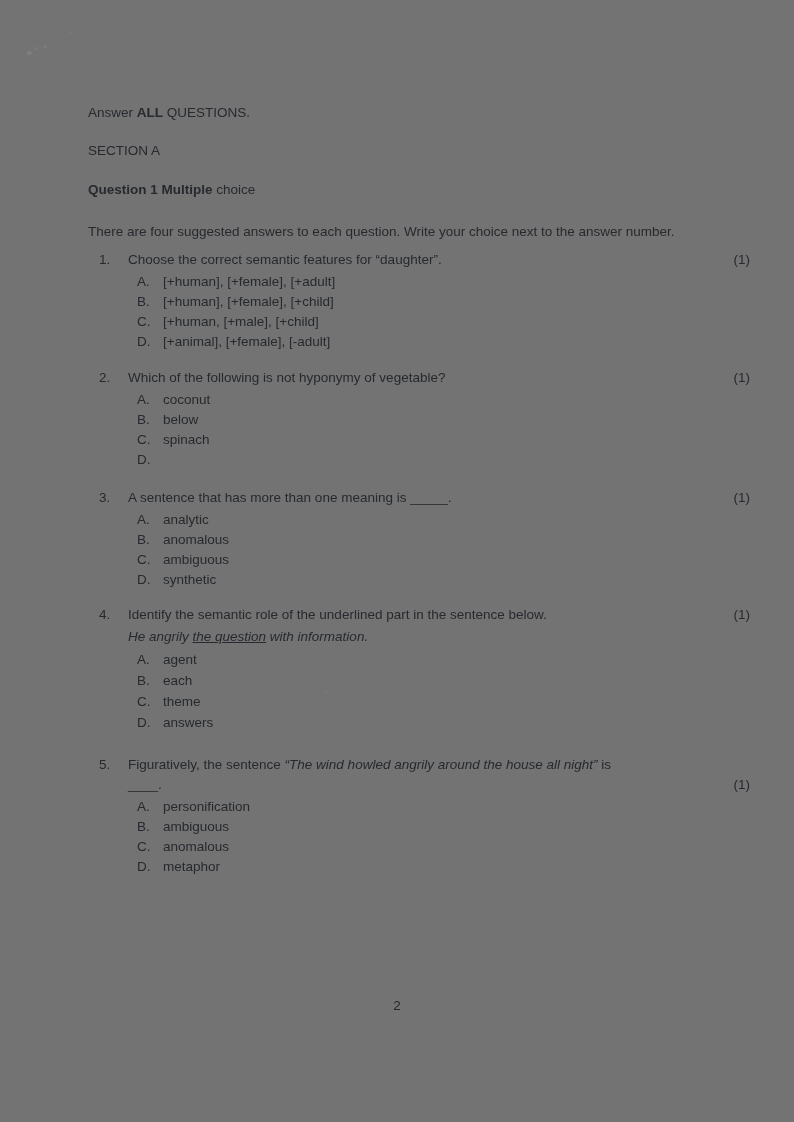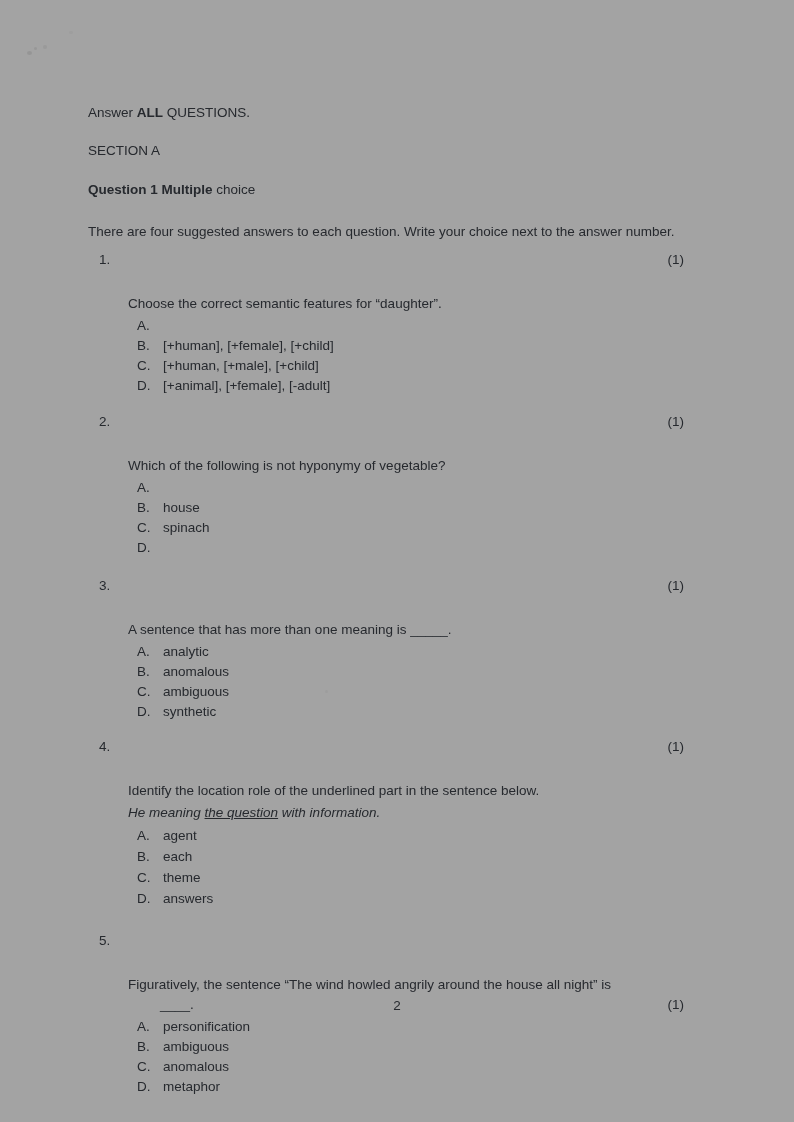--- a/index.html
+++ b/index.html
@@ -4,23 +4,23 @@
 <style>
   html, body {
     margin: 0;
     padding: 0;
     background: #ffffff;
   }
   .page {
     position: relative;
     width: 794px;
     height: 1122px;
-    background: #a3a3a3;
+    background: #737373;
     box-sizing: border-box;
-    padding: 103px 110px 0 88px;
+    padding: 103px 44px 0 88px;
     font-family: "Liberation Sans", sans-serif;
     font-size: 13.5px;
     line-height: 20px;
     color: #26292e;
     overflow: hidden;
   }
   p { margin: 0; }
   .bold { font-weight: bold; }
   .section-title { margin-top: 18px; font-weight: normal; }
   .question-title { margin-top: 19px; }
@@ -28,41 +28,41 @@
 
   .question { margin-left: 11px; }
   .q1 { margin-top: 8px; }
   .q2 { margin-top: 16px; }
   .q3 { margin-top: 18px; }
   .q4 { margin-top: 15px; }
   .q5 { margin-top: 22px; }
 
   .q-head { display: flex; align-items: flex-start; }
   .q-num { width: 29px; flex: 0 0 29px; }
-  .q-stem { flex: 1 1 auto; padding-right: 12px; margin-top: 44px; }
+  .q-stem { flex: 1 1 auto; padding-right: 12px; }
   .q-marks { flex: 0 0 auto; margin-left: auto; }
 
   .q-example {
     padding-left: 29px;
     font-style: italic;
     margin-top: 2px;
   }
   .q-example .underlined { text-decoration: underline; }
 
   .q-blankline { display: flex; padding-left: 29px; }
-  .q-blankline .blank { flex: 0 0 auto; margin-left: 32px; }
+  .q-blankline .blank { flex: 0 0 auto; }
   .q-blankline .q-marks { margin-left: auto; }
 
   .q-options { margin-top: 2px; }
   .option-row { display: flex; padding-left: 38px; }
   .q4 .option-row { line-height: 21px; }
   .opt-letter { width: 26px; flex: 0 0 26px; }
   .opt-text { flex: 1 1 auto; }
 
-  .stem-italic { }
+  .stem-italic { font-style: italic; }
 
   .page-number {
     position: absolute;
     left: 0;
     right: 0;
     top: 996px;
     text-align: center;
   }
 
   .artifact {
@@ -97,20 +97,21 @@
 
   <div class="question q1">
     <div class="q-head">
       <span class="q-num">1.</span>
       <span class="q-stem">Choose the correct semantic features for “daughter”.</span>
       <span class="q-marks">(1)</span>
     </div>
     <div class="q-options">
       <div class="option-row">
         <span class="opt-letter">A.</span>
+        <span class="opt-text">[+human], [+female], [+adult]</span>
       </div>
       <div class="option-row">
         <span class="opt-letter">B.</span>
         <span class="opt-text">[+human], [+female], [+child]</span>
       </div>
       <div class="option-row">
         <span class="opt-letter">C.</span>
         <span class="opt-text">[+human, [+male], [+child]</span>
       </div>
       <div class="option-row">
@@ -122,24 +123,25 @@
 
   <div class="question q2">
     <div class="q-head">
       <span class="q-num">2.</span>
       <span class="q-stem">Which of the following is not hyponymy of vegetable?</span>
       <span class="q-marks">(1)</span>
     </div>
     <div class="q-options">
       <div class="option-row">
         <span class="opt-letter">A.</span>
-      </div>
-      <div class="option-row">
-        <span class="opt-letter">B.</span>
-        <span class="opt-text">house</span>
+        <span class="opt-text">coconut</span>
+      </div>
+      <div class="option-row">
+        <span class="opt-letter">B.</span>
+        <span class="opt-text">below</span>
       </div>
       <div class="option-row">
         <span class="opt-letter">C.</span>
         <span class="opt-text">spinach</span>
       </div>
       <div class="option-row">
         <span class="opt-letter">D.</span>
       </div>
     </div>
   </div>
@@ -166,24 +168,24 @@
       <div class="option-row">
         <span class="opt-letter">D.</span>
         <span class="opt-text">synthetic</span>
       </div>
     </div>
   </div>
 
   <div class="question q4">
     <div class="q-head">
       <span class="q-num">4.</span>
-      <span class="q-stem">Identify the location role of the underlined part in the sentence below.</span>
-      <span class="q-marks">(1)</span>
-    </div>
-    <p class="q-example"><span>He meaning </span><span class="underlined">the question</span><span> with information.</span></p>
+      <span class="q-stem">Identify the semantic role of the underlined part in the sentence below.</span>
+      <span class="q-marks">(1)</span>
+    </div>
+    <p class="q-example"><span>He angrily </span><span class="underlined">the question</span><span> with information.</span></p>
     <div class="q-options">
       <div class="option-row">
         <span class="opt-letter">A.</span>
         <span class="opt-text">agent</span>
       </div>
       <div class="option-row">
         <span class="opt-letter">B.</span>
         <span class="opt-text">each</span>
       </div>
       <div class="option-row">

